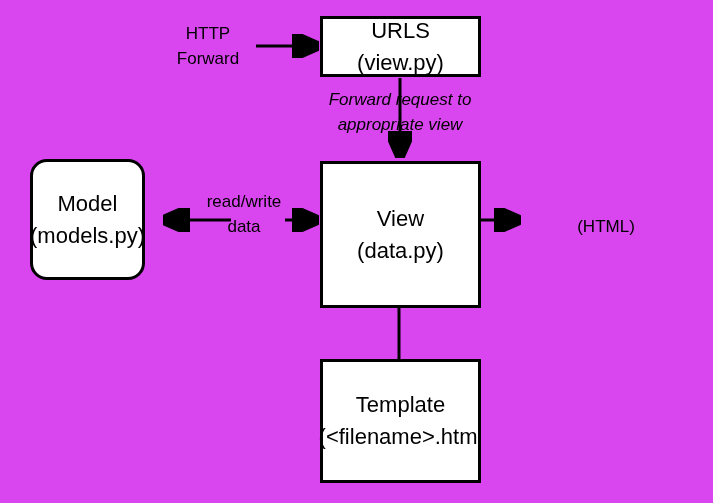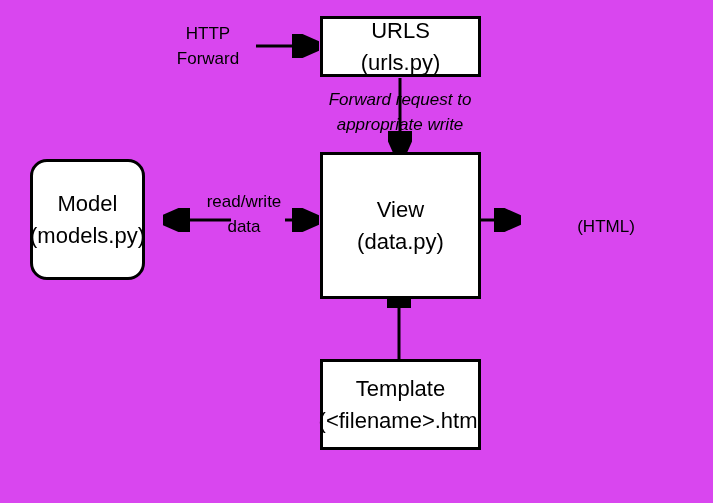--- a/index.html
+++ b/index.html
@@ -88,46 +88,46 @@
     </g>
   </svg>
 
   <div class="label" style="left:160px; top:22px; width:96px;">
     <span>HTTP</span><br>
     <span>Forward</span>
   </div>
 
   <div class="node" style="left:320px; top:16px; width:161px; height:61px;">
     <span>URLS</span>
-    <span class="line2">(urls.py)</span>
+    <span class="line2">(view.py)</span>
   </div>
 
   <div class="label" style="left:315px; top:88px; width:170px;font-style:italic;">
     <span>Forward request to</span><br>
-    <span>appropriate write</span>
+    <span>appropriate view</span>
   </div>
 
   <div class="node" style="left:30px; top:159px; width:115px; height:121px;border-radius:17px;">
     <span>Model</span>
     <span class="line2">(models.py)</span>
   </div>
 
   <div class="label" style="left:198px; top:190px; width:92px;">
     <span>read/write</span><br>
     <span>data</span>
   </div>
 
-  <div class="node" style="left:320px; top:152px; width:161px; height:147px;">
+  <div class="node" style="left:320px; top:161px; width:161px; height:147px;">
     <span>View</span>
     <span class="line2">(data.py)</span>
   </div>
 
   <div class="label" style="left:528px; top:190px; width:156px;">
     <br>
     <span>(HTML)</span>
   </div>
 
-  <div class="node" style="left:320px; top:359px; width:161px; height:91px;">
+  <div class="node" style="left:320px; top:359px; width:161px; height:124px;">
     <span>Template</span>
     <span class="line2">(&lt;filename&gt;.html</span>
   </div>
 
 </div>
 
 </body></html>

